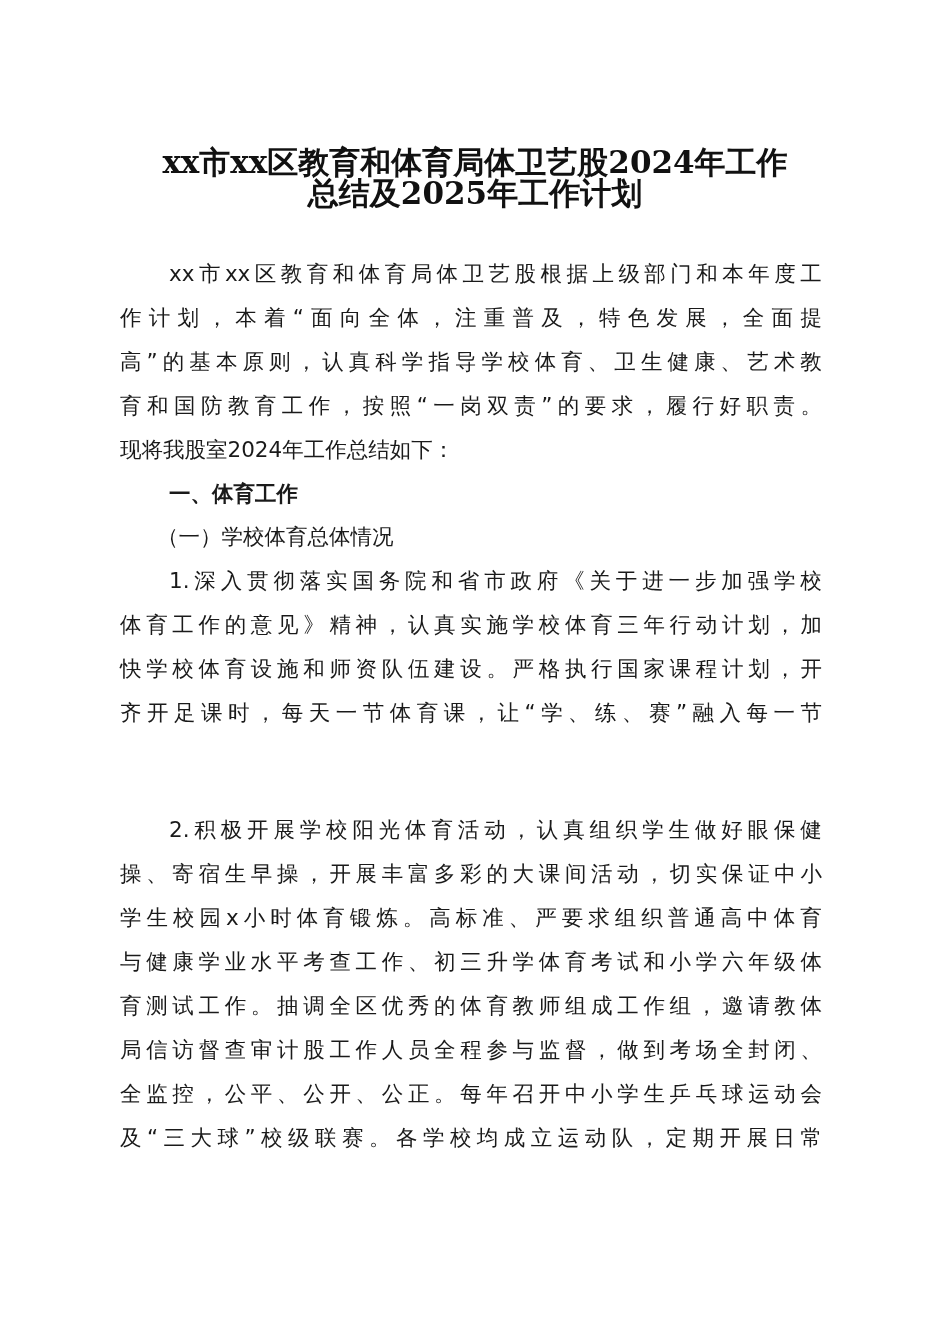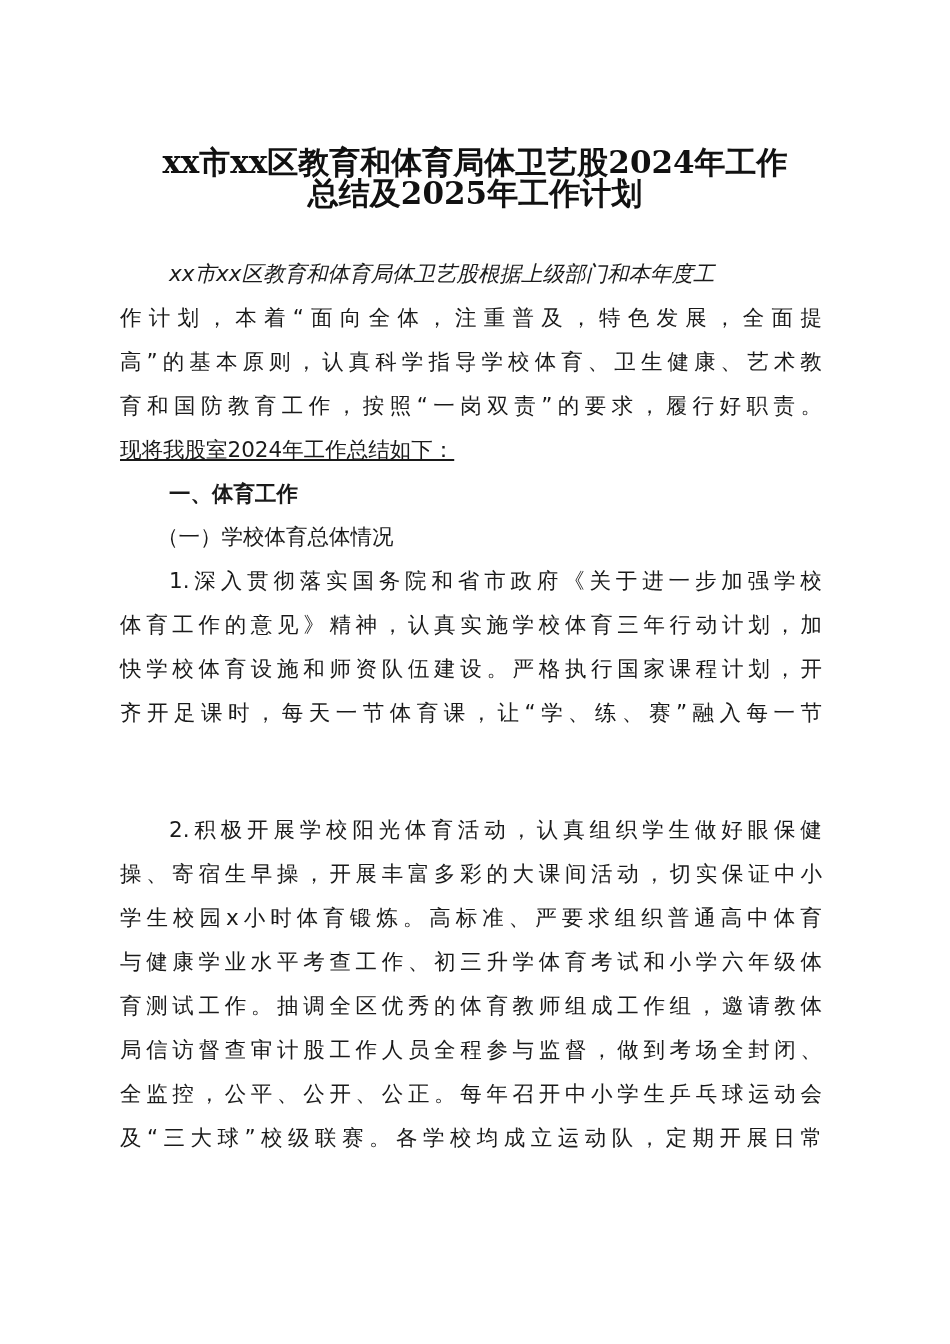--- a/index.html
+++ b/index.html
@@ -42,36 +42,36 @@
       height: 40px;
       font-family: "DejaVu Sans", "Liberation Sans", sans-serif;
       font-size: 21.5px;
       line-height: 40px;
       color: #1a1a1a;
       white-space: nowrap;
       text-align: justify;
       text-align-last: justify;
     }
     .line.indent { left: 169px; width: 653px; }
-    .line.last { text-align-last: left; text-decoration: underline; }
+    .line.last { text-align-last: left; }
     .line.heading1 {
       font-weight: bold;
       text-align-last: left;
     }
     .line.heading2 { text-align-last: left; }
   </style>
 </head>
 <body>
 
 <div class="page">
 
   <div class="title l1">xx市xx区教育和体育局体卫艺股2024年工作</div>
   <div class="title l2">总结及2025年工作计划</div>
 
-  <div class="line indent" style="top: 254px; display: flex;  font-style: italic;">
+  <div class="line indent" style="top: 254px; display: flex; justify-content: space-between;">
       <span>xx</span>
       <span>市</span>
       <span>xx</span>
       <span>区</span>
       <span>教</span>
       <span>育</span>
       <span>和</span>
       <span>体</span>
       <span>育</span>
       <span>局</span>

